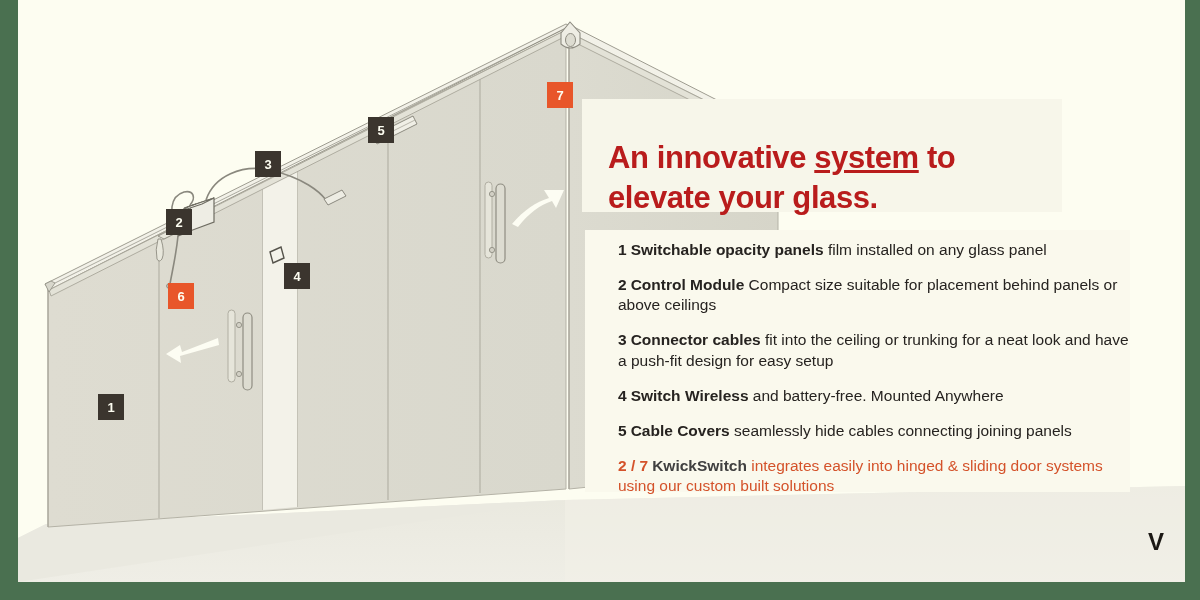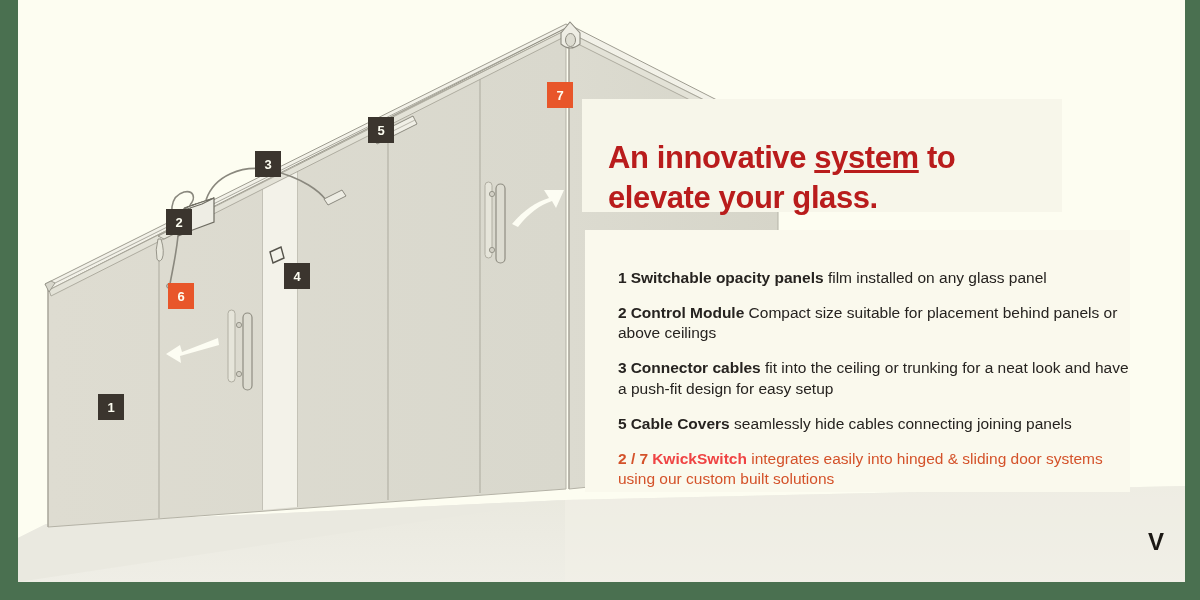--- a/index.html
+++ b/index.html
@@ -72,28 +72,27 @@
     z-index:15;
   }
   .body-list{
     position:absolute;
     left:600px;top:240px;
     width:520px;
     z-index:16;
     color:#262320;
     font-size:15.5px;
     line-height:1.30;
-    margin-top:28px;
   }
   .body-list .item{margin-bottom:15px;}
   .body-list .item:last-child{margin-bottom:0;}
   .body-list b{font-weight:700;}
   .body-list .num{font-weight:700;padding-right:4px;}
   .body-list .accent{color:#d4522a;}
-  .body-list .accent b{color:#ef4444;}
+  .body-list .accent b{color:#404040;}
 
   .logo{
     position:absolute;
     left:1130px;top:530px;
     z-index:25;
     font-size:24px;
     font-weight:700;
     color:#1b1814;
     line-height:1;
   }
@@ -248,20 +247,23 @@
       </div>
 
       <div class="item">
         <span class="num">2</span><b>Control Module</b><span> Compact size suitable for placement behind panels or above ceilings</span>
       </div>
 
       <div class="item">
         <span class="num">3</span><b>Connector cables</b><span> fit into the ceiling or trunking for a neat look and have a push-fit design for easy setup</span>
       </div>
 
+      <div class="item">
+        <span class="num">4</span><b>Switch Wireless</b><span> and battery-free. Mounted Anywhere</span>
+      </div>
 
       <div class="item">
         <span class="num">5</span><b>Cable Covers</b><span> seamlessly hide cables connecting joining panels</span>
       </div>
 
       <div class="item accent">
         <span class="num">2 / 7</span><b>KwickSwitch</b><span> integrates easily into hinged &amp; sliding door systems using our custom built solutions</span>
       </div>
 
     </div>

